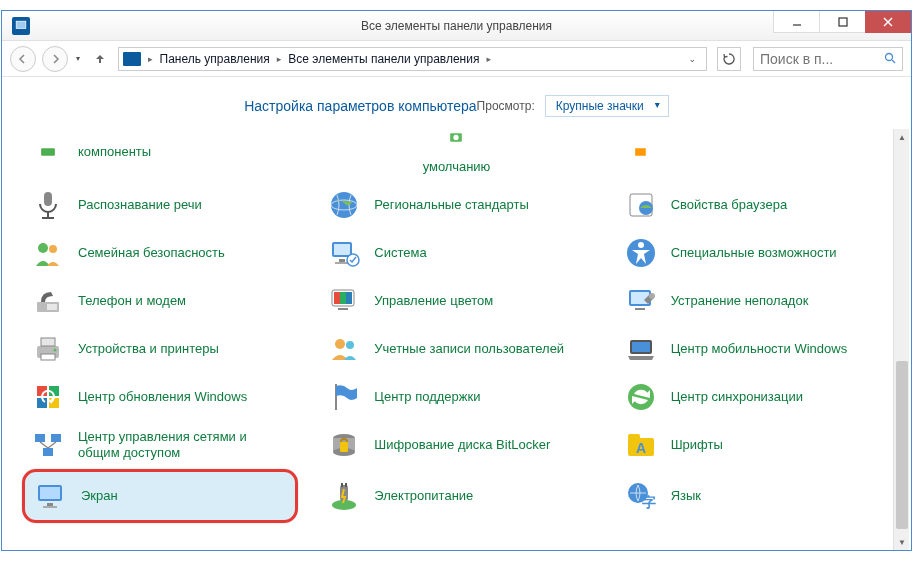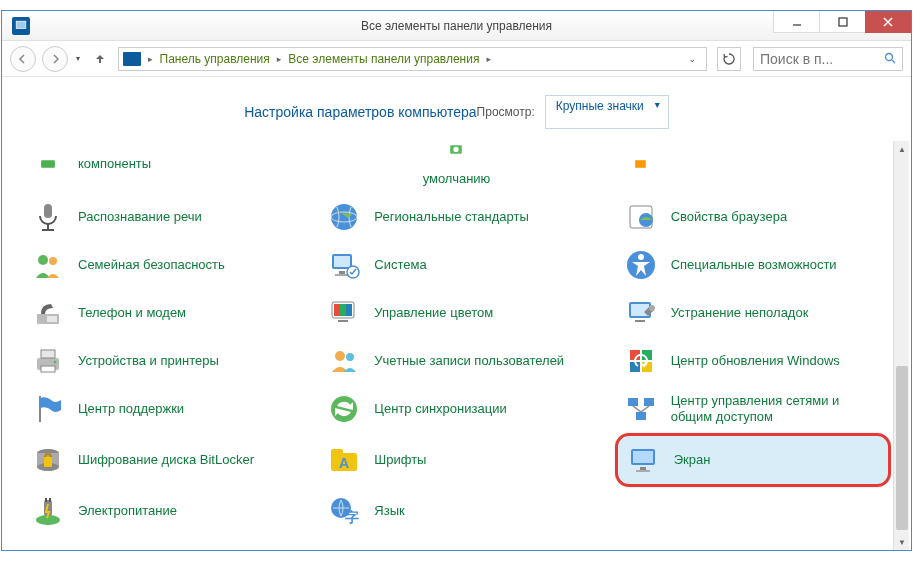--- a/index.html
+++ b/index.html
@@ -15,32 +15,32 @@
     .win-btn.close { background: #c75050; color: #fff; }
     .win-btn svg { width: 10px; height: 10px; }
     .navbar { height: 36px; display: flex; align-items: center; padding: 0 8px; gap: 6px; border-bottom: 1px solid #e3e3e3; }
     .nav-arrow { width: 26px; height: 26px; border: 1px solid #ccc; border-radius: 50%; display: flex; align-items: center; justify-content: center; background: #fafafa; color: #888; cursor: pointer; }
     .nav-arrow svg { width: 10px; height: 10px; }
     .nav-dropdown-arrow { color: #555; font-size: 8px; padding: 0 2px; }
     .nav-up { width: 24px; height: 24px; display: flex; align-items: center; justify-content: center; color: #666; cursor: pointer; }
     .breadcrumb { flex: 1; height: 24px; border: 1px solid #ccc; display: flex; align-items: center; padding: 0 4px; font-size: 12px; gap: 2px; background: #fff; }
     .bc-icon { width: 18px; height: 14px; background: #0c5a9e; border-radius: 1px; margin-right: 2px; }
     .bc-sep { color: #666; font-size: 9px; padding: 0 3px; }
-    .bc-item { color: #4d7c0f; cursor: pointer; padding: 0 2px; }
+    .bc-item { color: #0f172a; cursor: pointer; padding: 0 2px; }
     .bc-spacer { flex: 1; }
     .bc-chevron { color: #555; font-size: 9px; padding: 0 6px; cursor: pointer; }
     .refresh-btn { width: 24px; height: 24px; border: 1px solid #ccc; display: flex; align-items: center; justify-content: center; margin-left: 4px; color: #555; cursor: pointer; background: #fff; }
     .search-box { width: 150px; height: 24px; border: 1px solid #ccc; display: flex; align-items: center; padding: 0 6px; margin-left: 6px; background: #fff; }
     .search-box input { border: none; outline: none; flex: 1; font-size: 14px; color: #888; width: 100px; }
     .search-box .search-icon { color: #4a8ad4; }
     .content { flex: 1; display: flex; flex-direction: column; overflow: hidden; align-items: center; }
     .header-row { display: flex; align-items: center; padding: 18px 30px 12px 30px; }
     .page-title { color: #0c5a9e; font-size: 14px; flex: 1; }
     .view-label { font-size: 12px; color: #555; margin-right: 10px; }
-    .view-select { border: 1px solid #c5d9ed; padding: 3px 24px 15px 10px; font-size: 12px; color: #0c5a9e; cursor: pointer; position: relative; background: #fff; }
+    .view-select { border: 1px solid #c5d9ed; padding: 3px 24px 3px 10px; font-size: 12px; color: #0c5a9e; cursor: pointer; position: relative; background: #fff; }
     .view-select::after { content: '▾'; position: absolute; right: 8px; color: #0c5a9e; font-size: 10px; }
     .grid-wrap { flex: 1; overflow-y: auto; padding: 0 20px 20px 20px; position: relative; }
     .grid { display: grid; grid-template-columns: repeat(3, 1fr); gap: 0 20px; }
     .cp-item { display: flex; align-items: center; gap: 12px; padding: 6px 8px; cursor: pointer; min-height: 48px; }
     .cp-item.highlighted { background: #d9edf9; border: 3px solid #e53935; border-radius: 14px; box-shadow: 0 0 0 1px rgba(0,0,0,0.05); }
     .cp-icon { width: 36px; height: 36px; flex-shrink: 0; display: flex; align-items: center; justify-content: center; }
     .cp-label { color: #0f7b3e; font-size: 13px; line-height: 1.25; }
     .scrollbar-track { position: absolute; right: 2px; top: 0; width: 16px; height: 100%; background: #f0f0f0; border-left: 1px solid #e0e0e0; }
     .scrollbar-thumb { position: absolute; left: 2px; width: 12px; top: 55%; height: 40%; background: #c8c8c8; border-radius: 2px; }
     .scrollbar-arrow { position: absolute; left: 0; width: 16px; height: 16px; display: flex; align-items: center; justify-content: center; font-size: 8px; color: #666; cursor: pointer; }
@@ -280,20 +280,30 @@
           <div class="cp-icon">
             <svg class="ico" viewBox="0 0 34 34">
                 <circle cx="13" cy="12" r="5" fill="#f0ad4e"></circle>
                 <circle cx="23" cy="13" r="4" fill="#5bc0de"></circle>
                 <path d="M5 28 Q13 18 21 28 Z" fill="#f0ad4e"></path>
                 <path d="M17 28 Q23 20 29 28 Z" fill="#5bc0de"></path>
               </svg>
           </div>
           <div class="cp-label">Учетные записи пользователей</div>
         </div>
+        <div class="cp-item">
+          <div class="cp-icon">
+            <svg class="ico" viewBox="0 0 34 34">
+                <rect x="6" y="8" width="22" height="14" fill="#555" rx="2"></rect>
+                <rect x="8" y="10" width="18" height="10" fill="#4a90d9"></rect>
+                <path d="M4 24 L30 24 L28 28 L6 28 Z" fill="#888"></path>
+              </svg>
+          </div>
+          <div class="cp-label">Центр мобильности Windows</div>
+        </div>
 
         <div class="cp-item">
           <div class="cp-icon">
             <svg class="ico" viewBox="0 0 34 34">
                 <rect x="6" y="6" width="10" height="10" fill="#e74c3c"></rect>
                 <rect x="18" y="6" width="10" height="10" fill="#27ae60"></rect>
                 <rect x="6" y="18" width="10" height="10" fill="#2980b9"></rect>
                 <rect x="18" y="18" width="10" height="10" fill="#f1c40f"></rect>
                 <path d="M14 22 A6 6 0 1 1 20 22" fill="none" stroke="#fff" stroke-width="2"></path>
                 <path d="M18 20 L20 22 L22 18" fill="none" stroke="#fff" stroke-width="2"></path>

